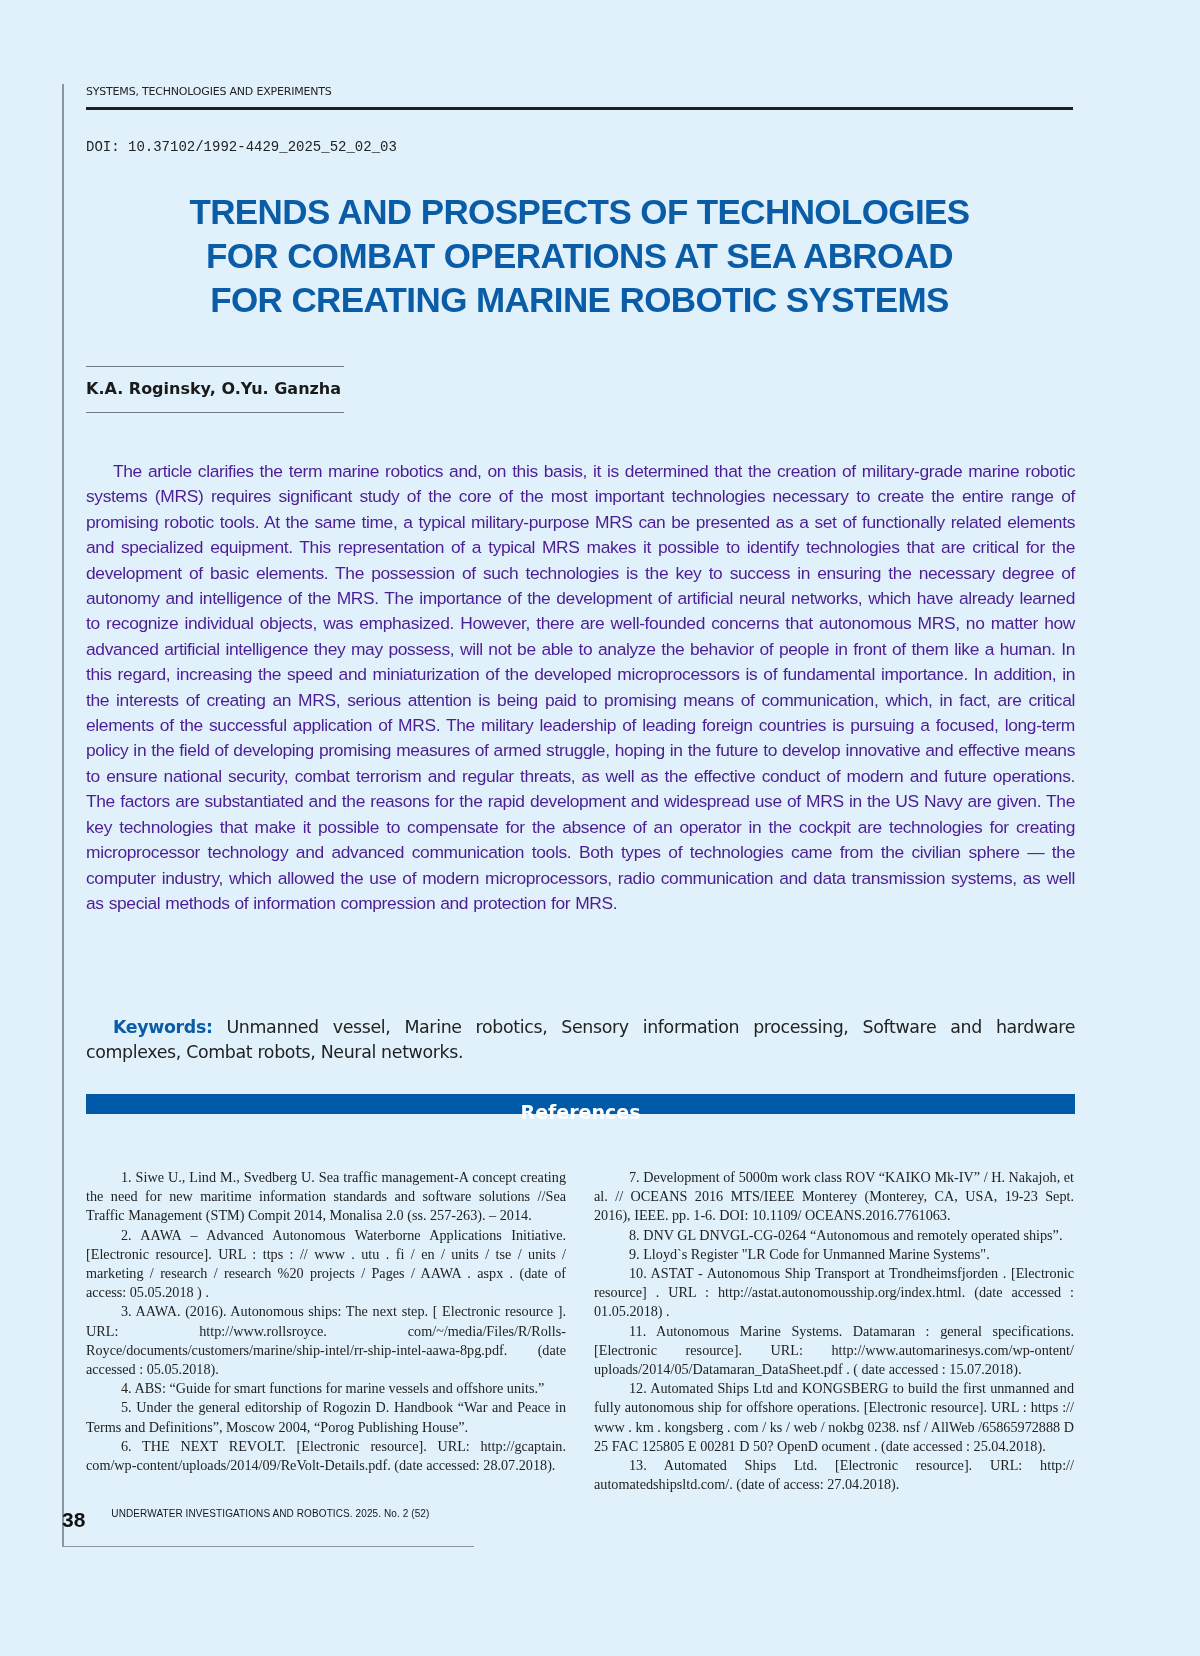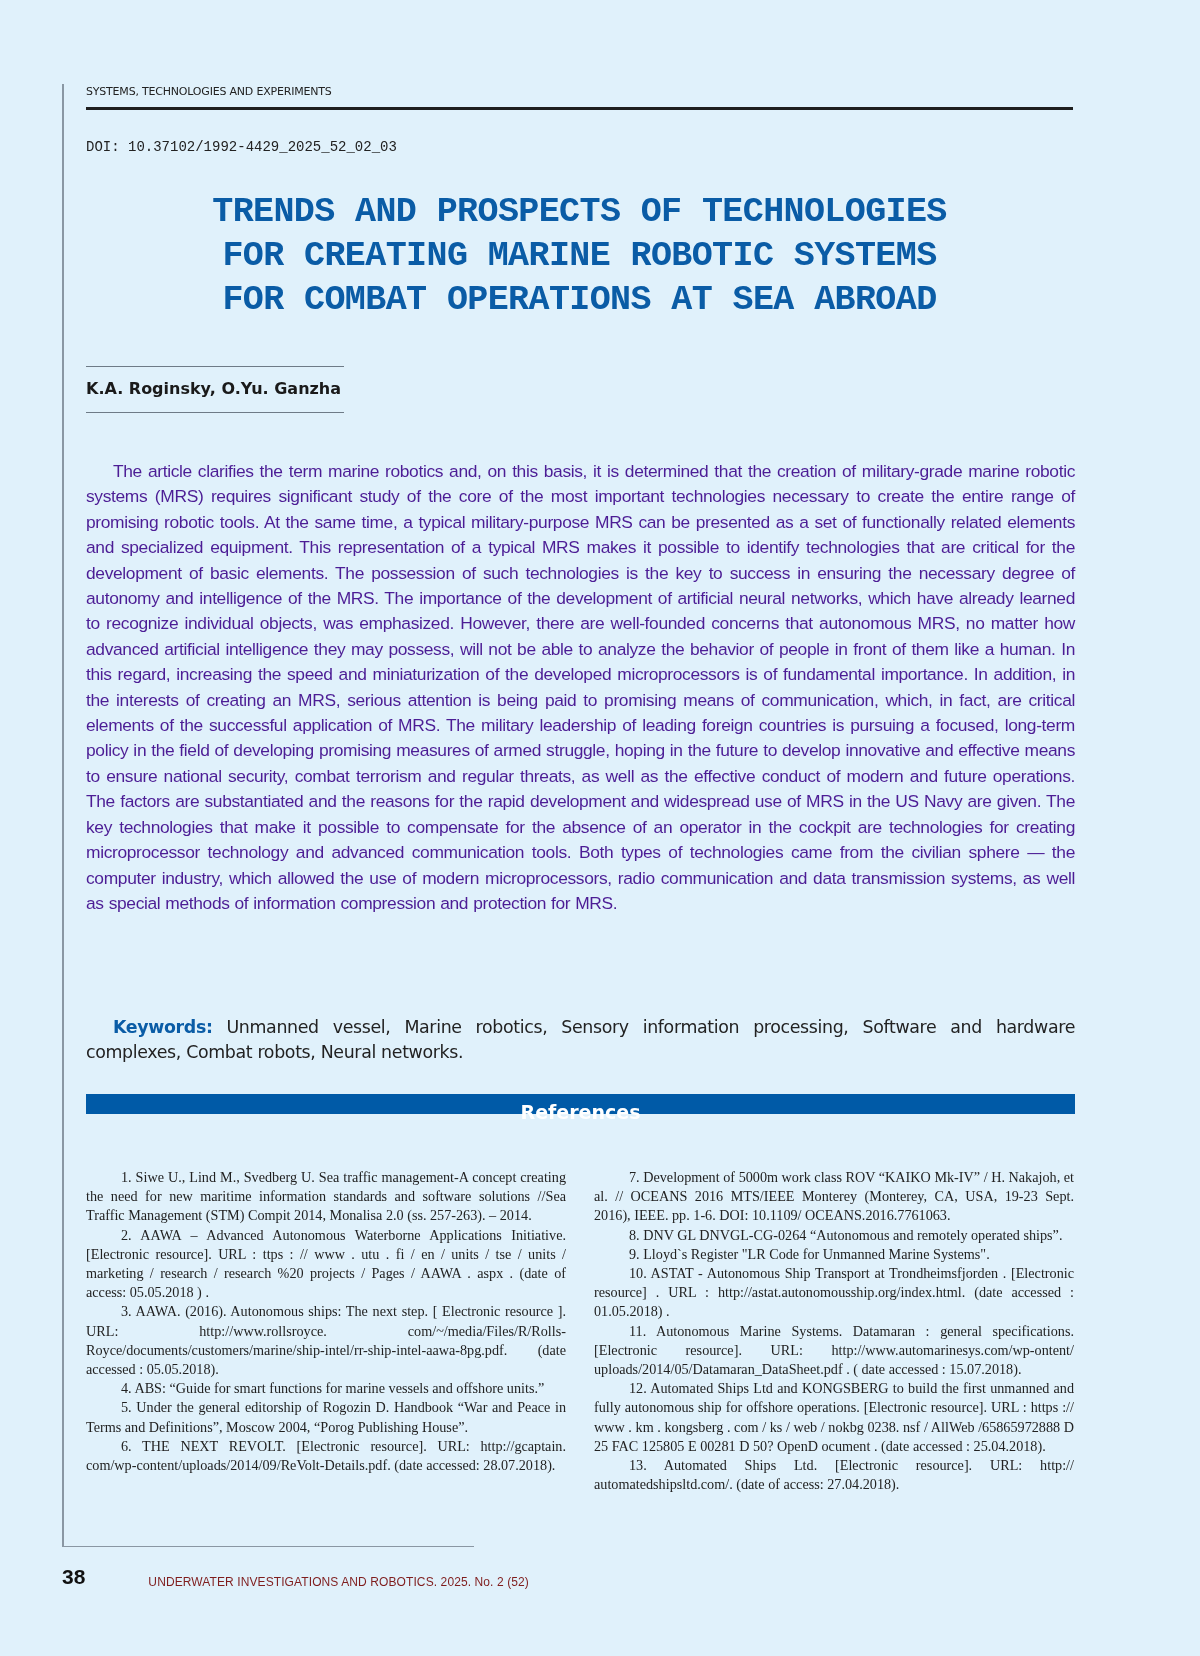--- a/index.html
+++ b/index.html
@@ -27,21 +27,21 @@
     position: absolute; left: 86px; top: 107px; width: 987px; height: 3px;
     background: #1f1f1f;
   }
   .doi {
     position: absolute; left: 86px; top: 139px;
     font-family: Liberation Mono, monospace; font-size: 14px; color: #222;
   }
   .title {
     position: absolute; left: 86px; top: 190px; width: 987px;
     text-align: center;
-    font-family: Liberation Mono, monospace; font-weight: bold;
+    font-family: Liberation Sans, sans-serif; font-weight: bold;
     font-size: 35px; line-height: 44px; color: #0a5ca6;
     letter-spacing: -0.6px;
   }
   .author-rule { position: absolute; left: 86px; width: 258px; height: 1px; background: #6e7b87; }
   .authors {
     position: absolute; left: 86px; top: 379px;
     font-weight: bold; font-size: 16px; color: #1a1a1a;
   }
   .abstract {
     position: absolute; left: 86px; top: 459px; width: 989px;
@@ -62,44 +62,44 @@
   }
   .refs-col {
     position: absolute; top: 1148px; width: 480px;
     font-family: "Liberation Serif", serif; font-size: 14.2px; line-height: 19.2px;
     color: #222; text-align: justify; margin-top: 20px;
   }
   .refs-col.left { left: 86px; }
   .refs-col.right { left: 594px; }
   .ref { text-indent: 35px; margin: 0; }
   .footer {
-    position: absolute; left: 62px; top: 1565px;
-    display: flex; align-items: flex-end; gap: 45px;
+    position: absolute; left: 62px; top: 1508px;
+    display: flex; align-items: flex-start;
   }
   .page-num { font-family: "Liberation Sans", sans-serif; font-weight: bold; font-size: 21px; color: #111; }
   .journal {
-    font-family: "Liberation Sans", sans-serif; font-size: 12px; color: #7f1d1d;
-    margin-left: 18px; letter-spacing: 0.1px;
+    font-family: "Liberation Sans", sans-serif; font-size: 10px; color: #0f172a;
+    margin-left: 26px; letter-spacing: 0.1px;
   }
 </style>
 </head>
 <body>
 
 <div class="left-rule"></div>
 <div class="bottom-rule"></div>
 
 <div class="section-label">SYSTEMS, TECHNOLOGIES AND EXPERIMENTS</div>
 <div class="section-rule"></div>
 
 <div class="doi">DOI: 10.37102/1992-4429_2025_52_02_03</div>
 
 <div class="title">
   <div>TRENDS AND PROSPECTS OF TECHNOLOGIES</div>
+  <div>FOR COMBAT OPERATIONS AT SEA ABROAD</div>
   <div>FOR CREATING MARINE ROBOTIC SYSTEMS</div>
-  <div>FOR COMBAT OPERATIONS AT SEA ABROAD</div>
 </div>
 
 <div class="author-rule" style="top:366px"></div>
 <div class="authors">K.A. Roginsky, O.Yu. Ganzha</div>
 <div class="author-rule" style="top:412px"></div>
 
 <p class="abstract" style="margin:0">The article clarifies the term marine robotics and, on this basis, it is determined that the creation of military-grade marine robotic systems (MRS) requires significant study of the core of the most important technologies necessary to create the entire range of promising robotic tools. At the same time, a typical military-purpose MRS can be presented as a set of functionally related elements and specialized equipment. This representation of a typical MRS makes it possible to identify technologies that are critical for the development of basic elements. The possession of such technologies is the key to success in ensuring the necessary degree of autonomy and intelligence of the MRS. The importance of the development of artificial neural networks, which have already learned to recognize individual objects, was emphasized. However, there are well-founded concerns that autonomous MRS, no matter how advanced artificial intelligence they may possess, will not be able to analyze the behavior of people in front of them like a human. In this regard, increasing the speed and miniaturization of the developed microprocessors is of fundamental importance. In addition, in the interests of creating an MRS, serious attention is being paid to promising means of communication, which, in fact, are critical elements of the successful application of MRS. The military leadership of leading foreign countries is pursuing a focused, long-term policy in the field of developing promising measures of armed struggle, hoping in the future to develop innovative and effective means to ensure national security, combat terrorism and regular threats, as well as the effective conduct of modern and future operations. The factors are substantiated and the reasons for the rapid development and widespread use of MRS in the US Navy are given. The key technologies that make it possible to compensate for the absence of an operator in the cockpit are technologies for creating microprocessor technology and advanced communication tools. Both types of technologies came from the civilian sphere — the computer industry, which allowed the use of modern microprocessors, radio communication and data transmission systems, as well as special methods of information compression and protection for MRS.</p>
 
 <p class="keywords" style="margin:0"><span class="kw-label">Keywords:</span><span> Unmanned vessel, Marine robotics, Sensory information processing, Software and hardware complexes, Combat robots, Neural networks.</span></p>
 

